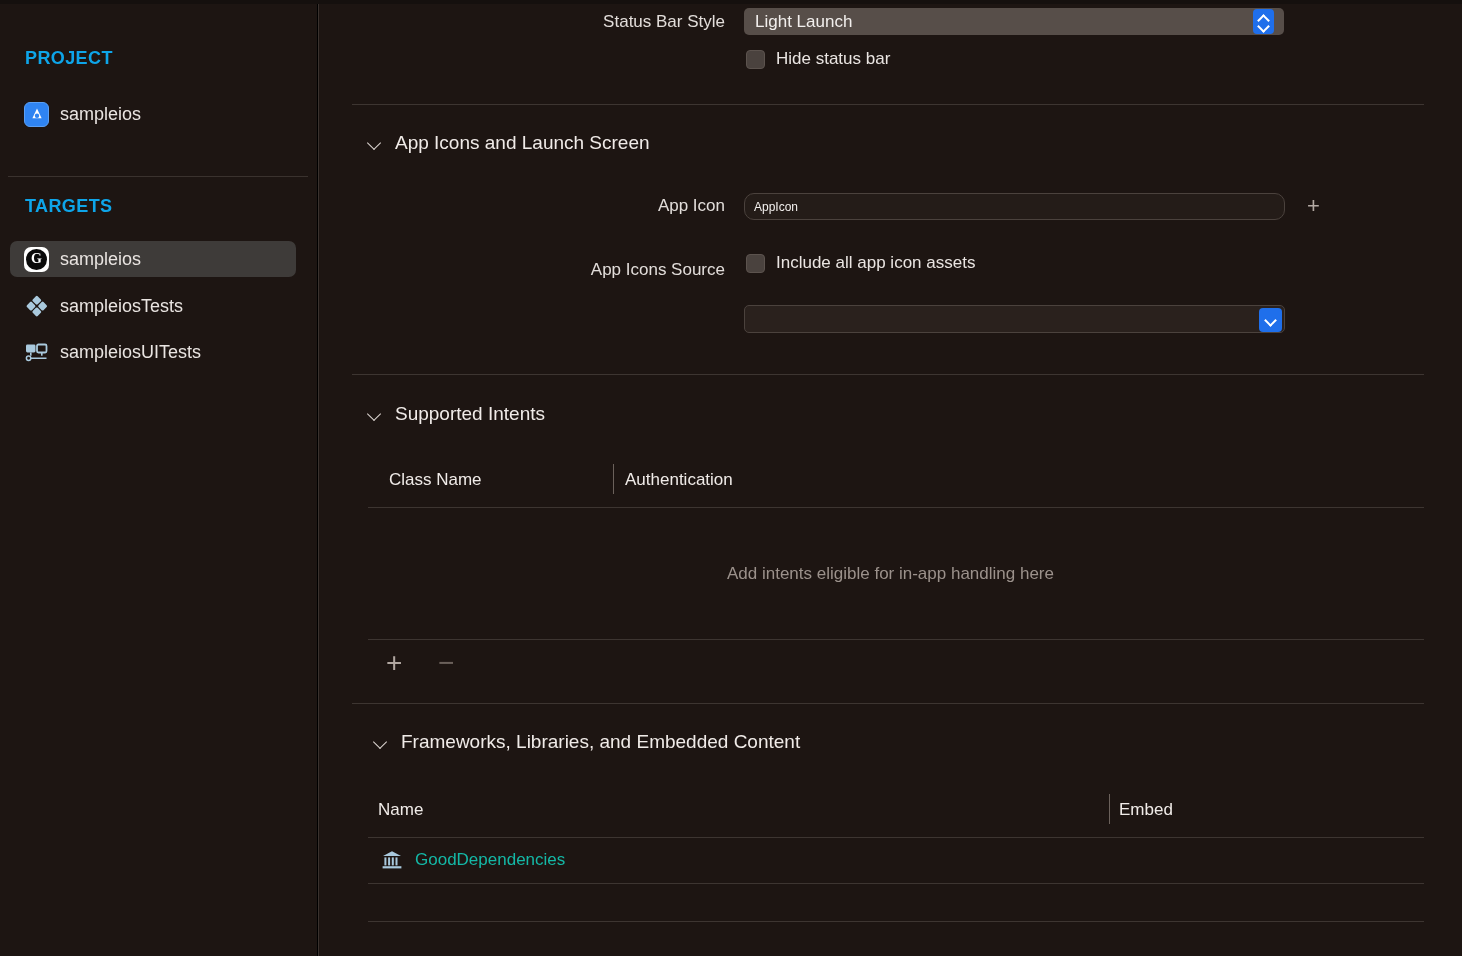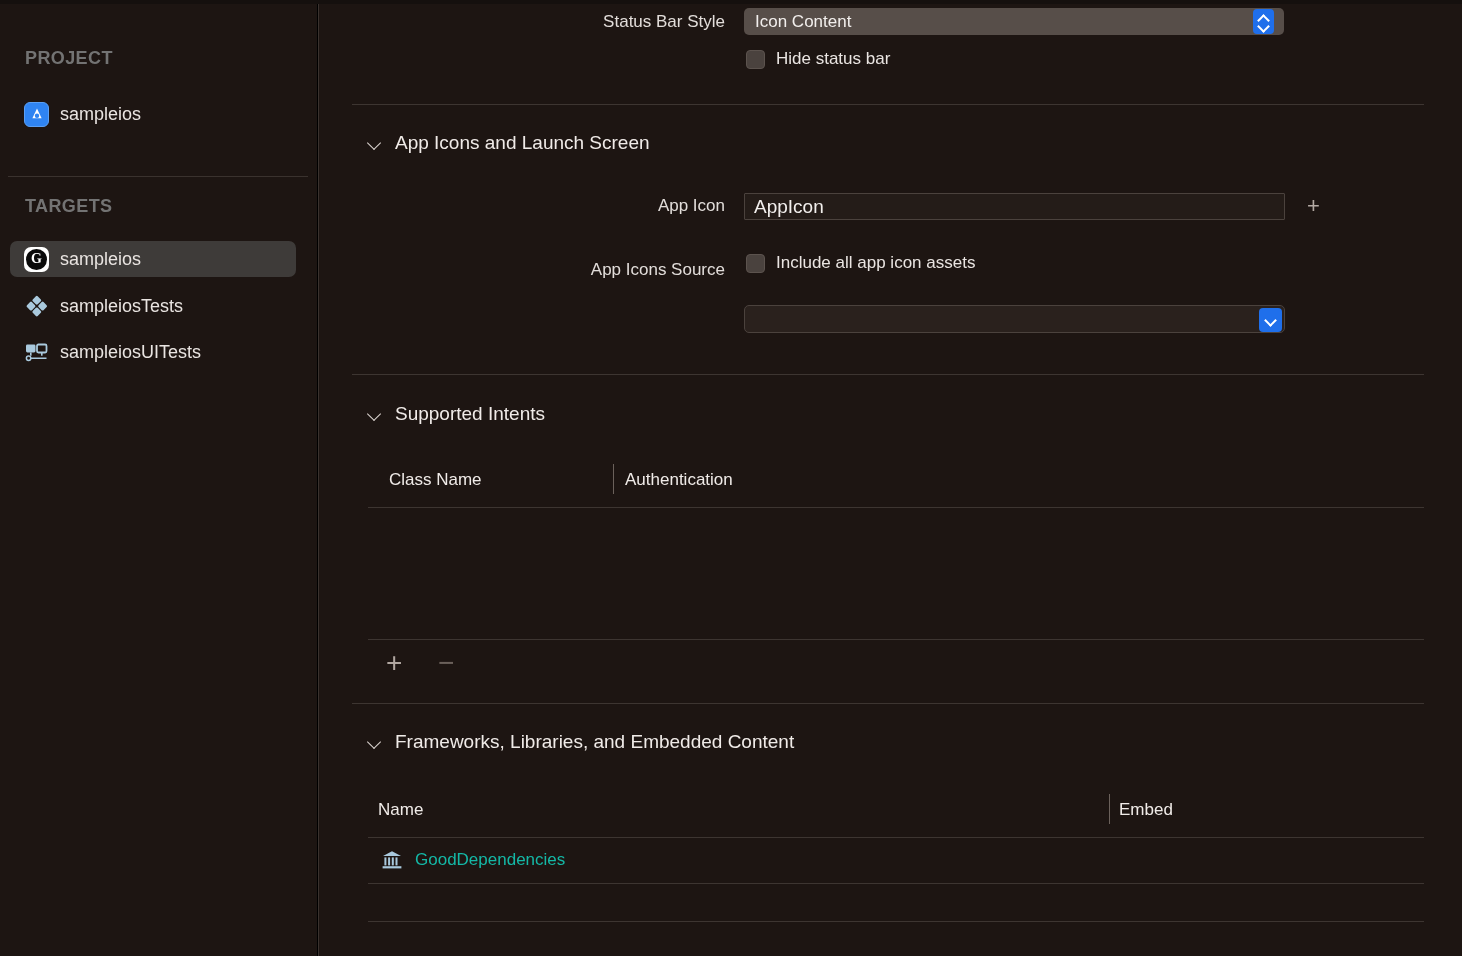--- a/index.html
+++ b/index.html
@@ -26,21 +26,21 @@
   }
   .sidebar-divider-v {
     position: absolute; left: 317px; top: 4px; width: 1px; height: 952px;
     background: #000;
   }
   .sidebar-divider-v2 {
     position: absolute; left: 318px; top: 4px; width: 1px; height: 952px;
     background: #3a322e;
   }
   .group-header {
-    font-size: 18px; font-weight: bold; color: #737373;
+    font-size: 18px; font-weight: bold; color: #0ea5e9;
     letter-spacing: .4px;
     padding-left: 25px;
   }
   .sb-hr {
     position: absolute; left: 8px; width: 300px; height: 1px;
     background: #3a322e;
   }
   .sb-row {
     position: absolute; left: 10px; width: 286px; height: 36px;
     display: flex; align-items: center; gap: 11px;
@@ -104,24 +104,24 @@
   
   .cbox {
     width: 19px; height: 19px; border-radius: 4px;
     background: #4a423e; border: 1px solid #5c534e;
     flex: 0 0 19px;
   }
   .cbox-label { font-size: 17px; color: #eae5e2; margin-left: 11px; white-space: nowrap; }
 
   
   .tfield {
-    position: absolute; height: 27px; border-radius: 1px;
+    position: absolute; height: 27px; border-radius: 10px;
     background: #241c18; border: 1px solid #4b423d;
     display: flex; align-items: center; padding-left: 9px;
-    color: #f2efed; font-size: 19px;
+    color: #f2efed; font-size: 12px;
   }
   .combo {
     position: absolute; height: 28px; border-radius: 5px;
     background: #2a211d; border: 1px solid #4b423d;
   }
   .combo-arrow {
     position: absolute; width: 23px; height: 24px; border-radius: 4px;
     background: #1f6feb; display: flex; align-items: center; justify-content: center;
   }
   .plus-small {
@@ -219,21 +219,21 @@
       <span class="sb-label">sampleiosUITests</span>
     </div>
   </div>
 
   <div class="sidebar-divider-v"></div>
   <div class="sidebar-divider-v2"></div>
 
   <div class="main">
 
     <div class="fld-label" style="left:0; top:8px; width:406px;">Status Bar Style</div>
-    <div class="popup" style="left:425px; top:4px; width:540px;">Icon Content</div>
+    <div class="popup" style="left:425px; top:4px; width:540px;">Light Launch</div>
     <div class="stepper" style="left:934px; top:5px;">
       <span class="chev up"></span>
       <span class="chev down"></span>
     </div>
 
     <div class="row" style="left:427px; top:45px;">
       <span class="cbox"></span>
       <span class="cbox-label">Hide status bar</span>
     </div>
 
@@ -266,29 +266,30 @@
       <span class="disclosure"></span>
       <span class="sect-title">Supported Intents</span>
     </div>
 
     <div class="th" style="left:70px; top:466px;">Class Name</div>
     <div class="colsep" style="left:294px; top:460px; height:30px;"></div>
     <div class="th" style="left:306px; top:466px;">Authentication</div>
 
     <div class="hr" style="left:49px; top:503px; width:1056px;"></div>
 
+    <div class="empty-msg" style="left:0; top:560px;">Add intents eligible for in-app handling here</div>
 
     <div class="hr" style="left:49px; top:635px; width:1056px;"></div>
 
     <div class="tbl-plus" style="left:67px; top:645px;">+</div>
     <div class="tbl-minus" style="left:119px; top:645px;">−</div>
 
     <div class="hr" style="left:33px; top:699px; width:1072px;"></div>
 
-    <div class="sect" style="left:49px; top:727px;">
+    <div class="sect" style="left:55px; top:727px;">
       <span class="disclosure"></span>
       <span class="sect-title">Frameworks, Libraries, and Embedded Content</span>
     </div>
 
     <div class="th" style="left:59px; top:796px;">Name</div>
     <div class="colsep" style="left:790px; top:790px; height:30px;"></div>
     <div class="th" style="left:800px; top:796px;">Embed</div>
 
     <div class="hr" style="left:49px; top:833px; width:1056px;"></div>
 

